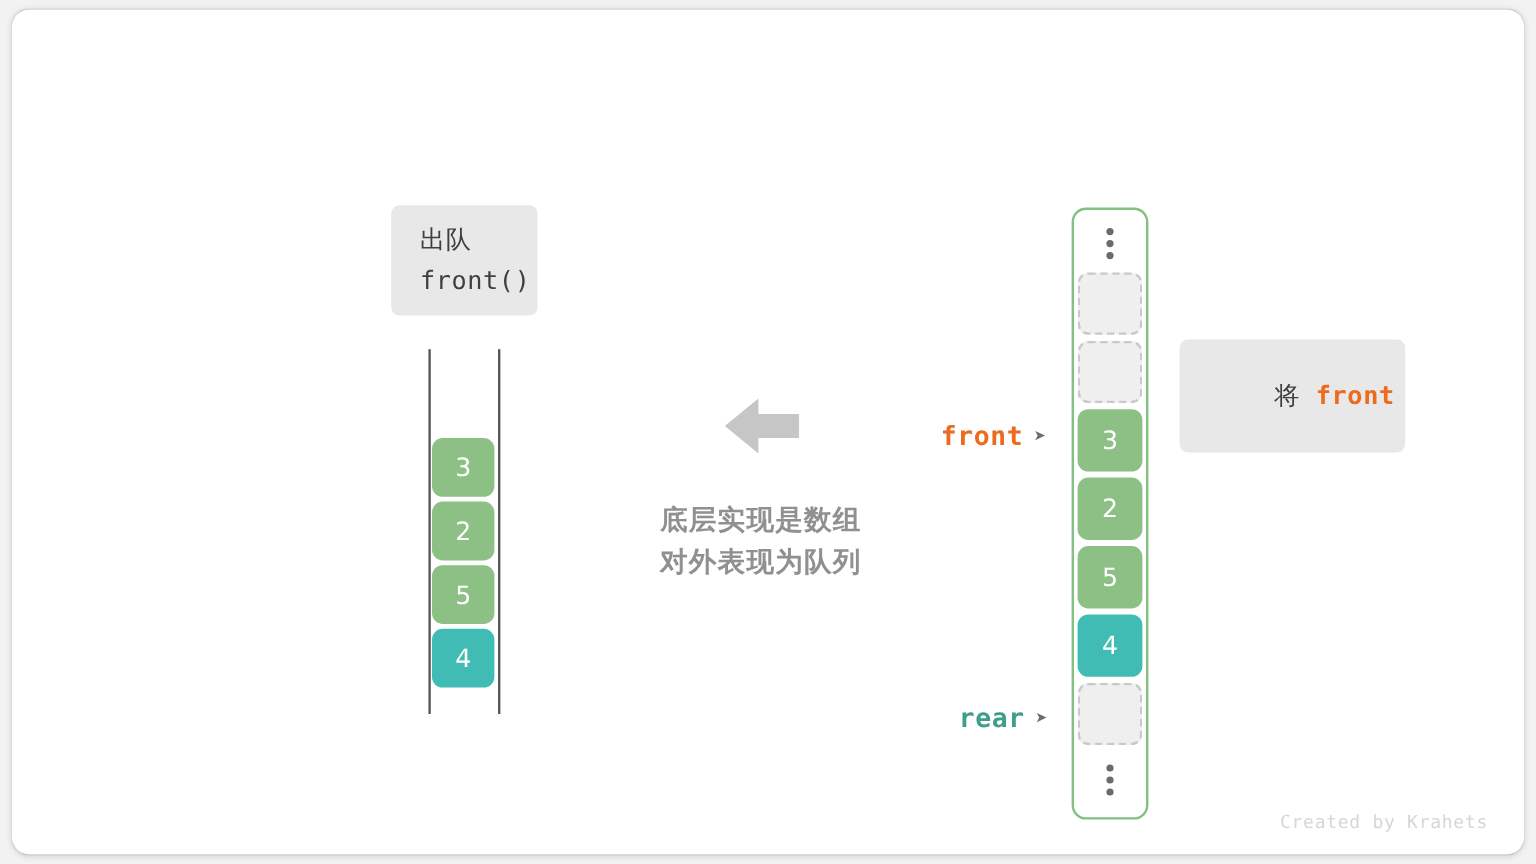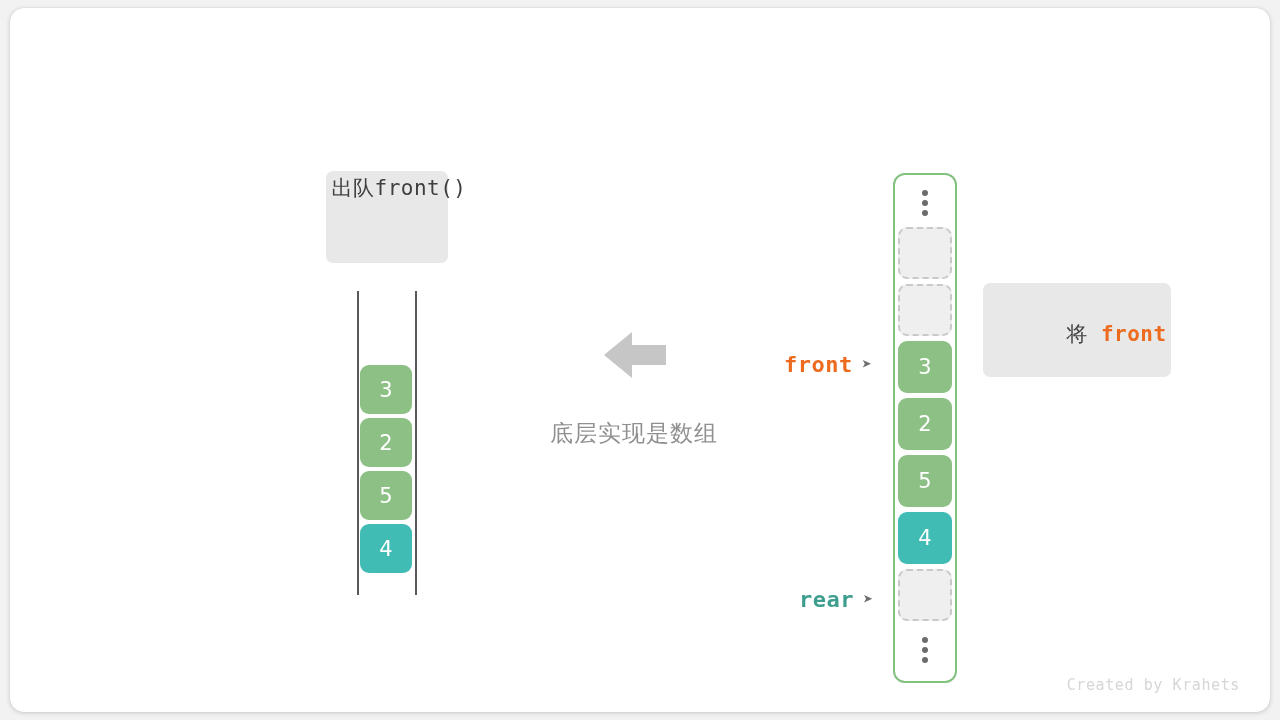--- a/index.html
+++ b/index.html
@@ -26,21 +26,21 @@
     overflow: hidden;
   }
 
   
   .note-box {
     position: absolute;
     background: #e8e8e8;
     border-radius: 7px;
     color: #3f3f3f;
     display: flex;
-    flex-direction: row;
+    flex-direction: column;
     justify-content: center;
     box-sizing: border-box;
   }
   .note-line {
     font-family: "DejaVu Sans Mono", "Liberation Mono", monospace;
     font-size: 21px;
     line-height: 34px;
     white-space: pre;
     letter-spacing: 0.5px;
   }
@@ -63,21 +63,21 @@
   }
 
   
   #caption {
     position: absolute;
     left: 512px;
     top: 408px;
     width: 224px;
     text-align: center;
     color: #909090;
-    font-weight: normal;
+    font-weight: bold;
     font-size: 23px;
     line-height: 35px;
     letter-spacing: 1px;
   }
 
   
   #big-arrow {
     position: absolute;
     left: 594px;
     top: 322px;
@@ -238,20 +238,21 @@
     </div>
 
   <div id="big-arrow">
     <svg width="62" height="50" viewBox="0 0 62 50" xmlns="http://www.w3.org/2000/svg">
       <polygon points="0,25 28,2 28,15 62,15 62,35 28,35 28,48" fill="#c6c6c6"></polygon>
     </svg>
   </div>
 
   <div id="caption">
     <div>底层实现是数组</div>
+    <div>对外表现为队列</div>
   </div>
 
   <div class="ptr-label" id="front-ptr">
     <span>front</span>
     <span class="caret">➤</span>
   </div>
 
   <div class="ptr-label" id="rear-ptr">
     <span>rear</span>
     <span class="caret">➤</span>

